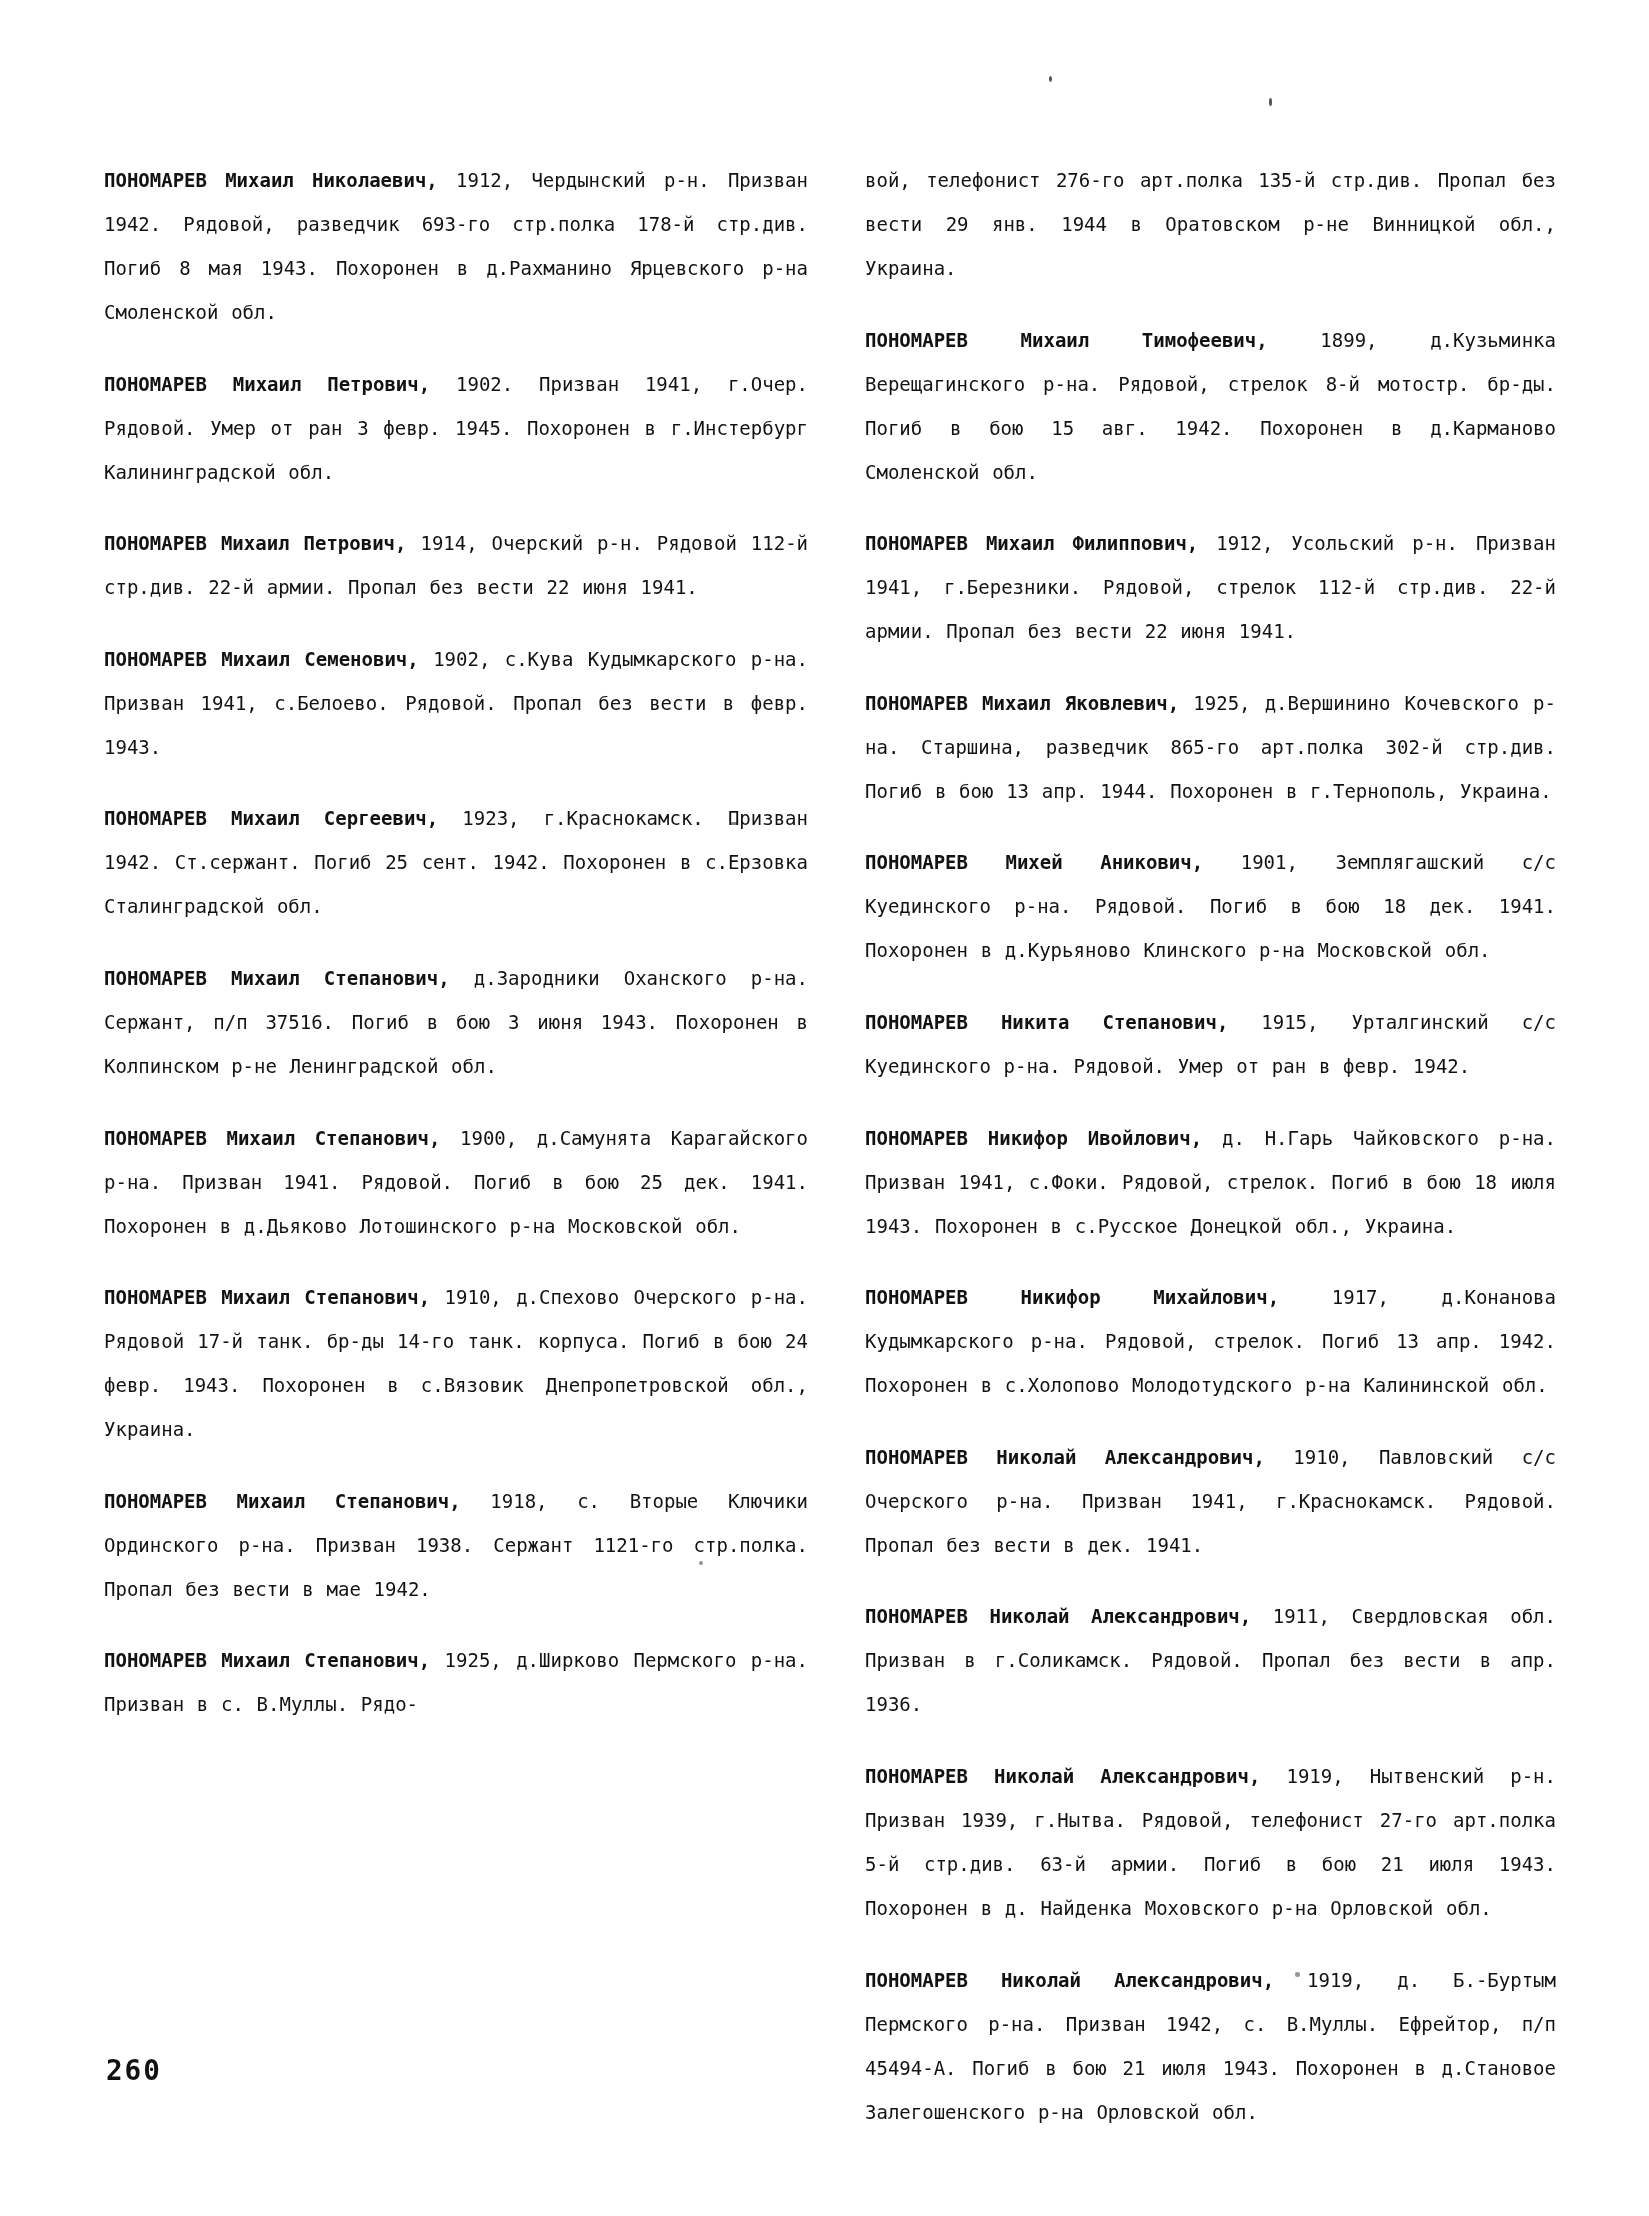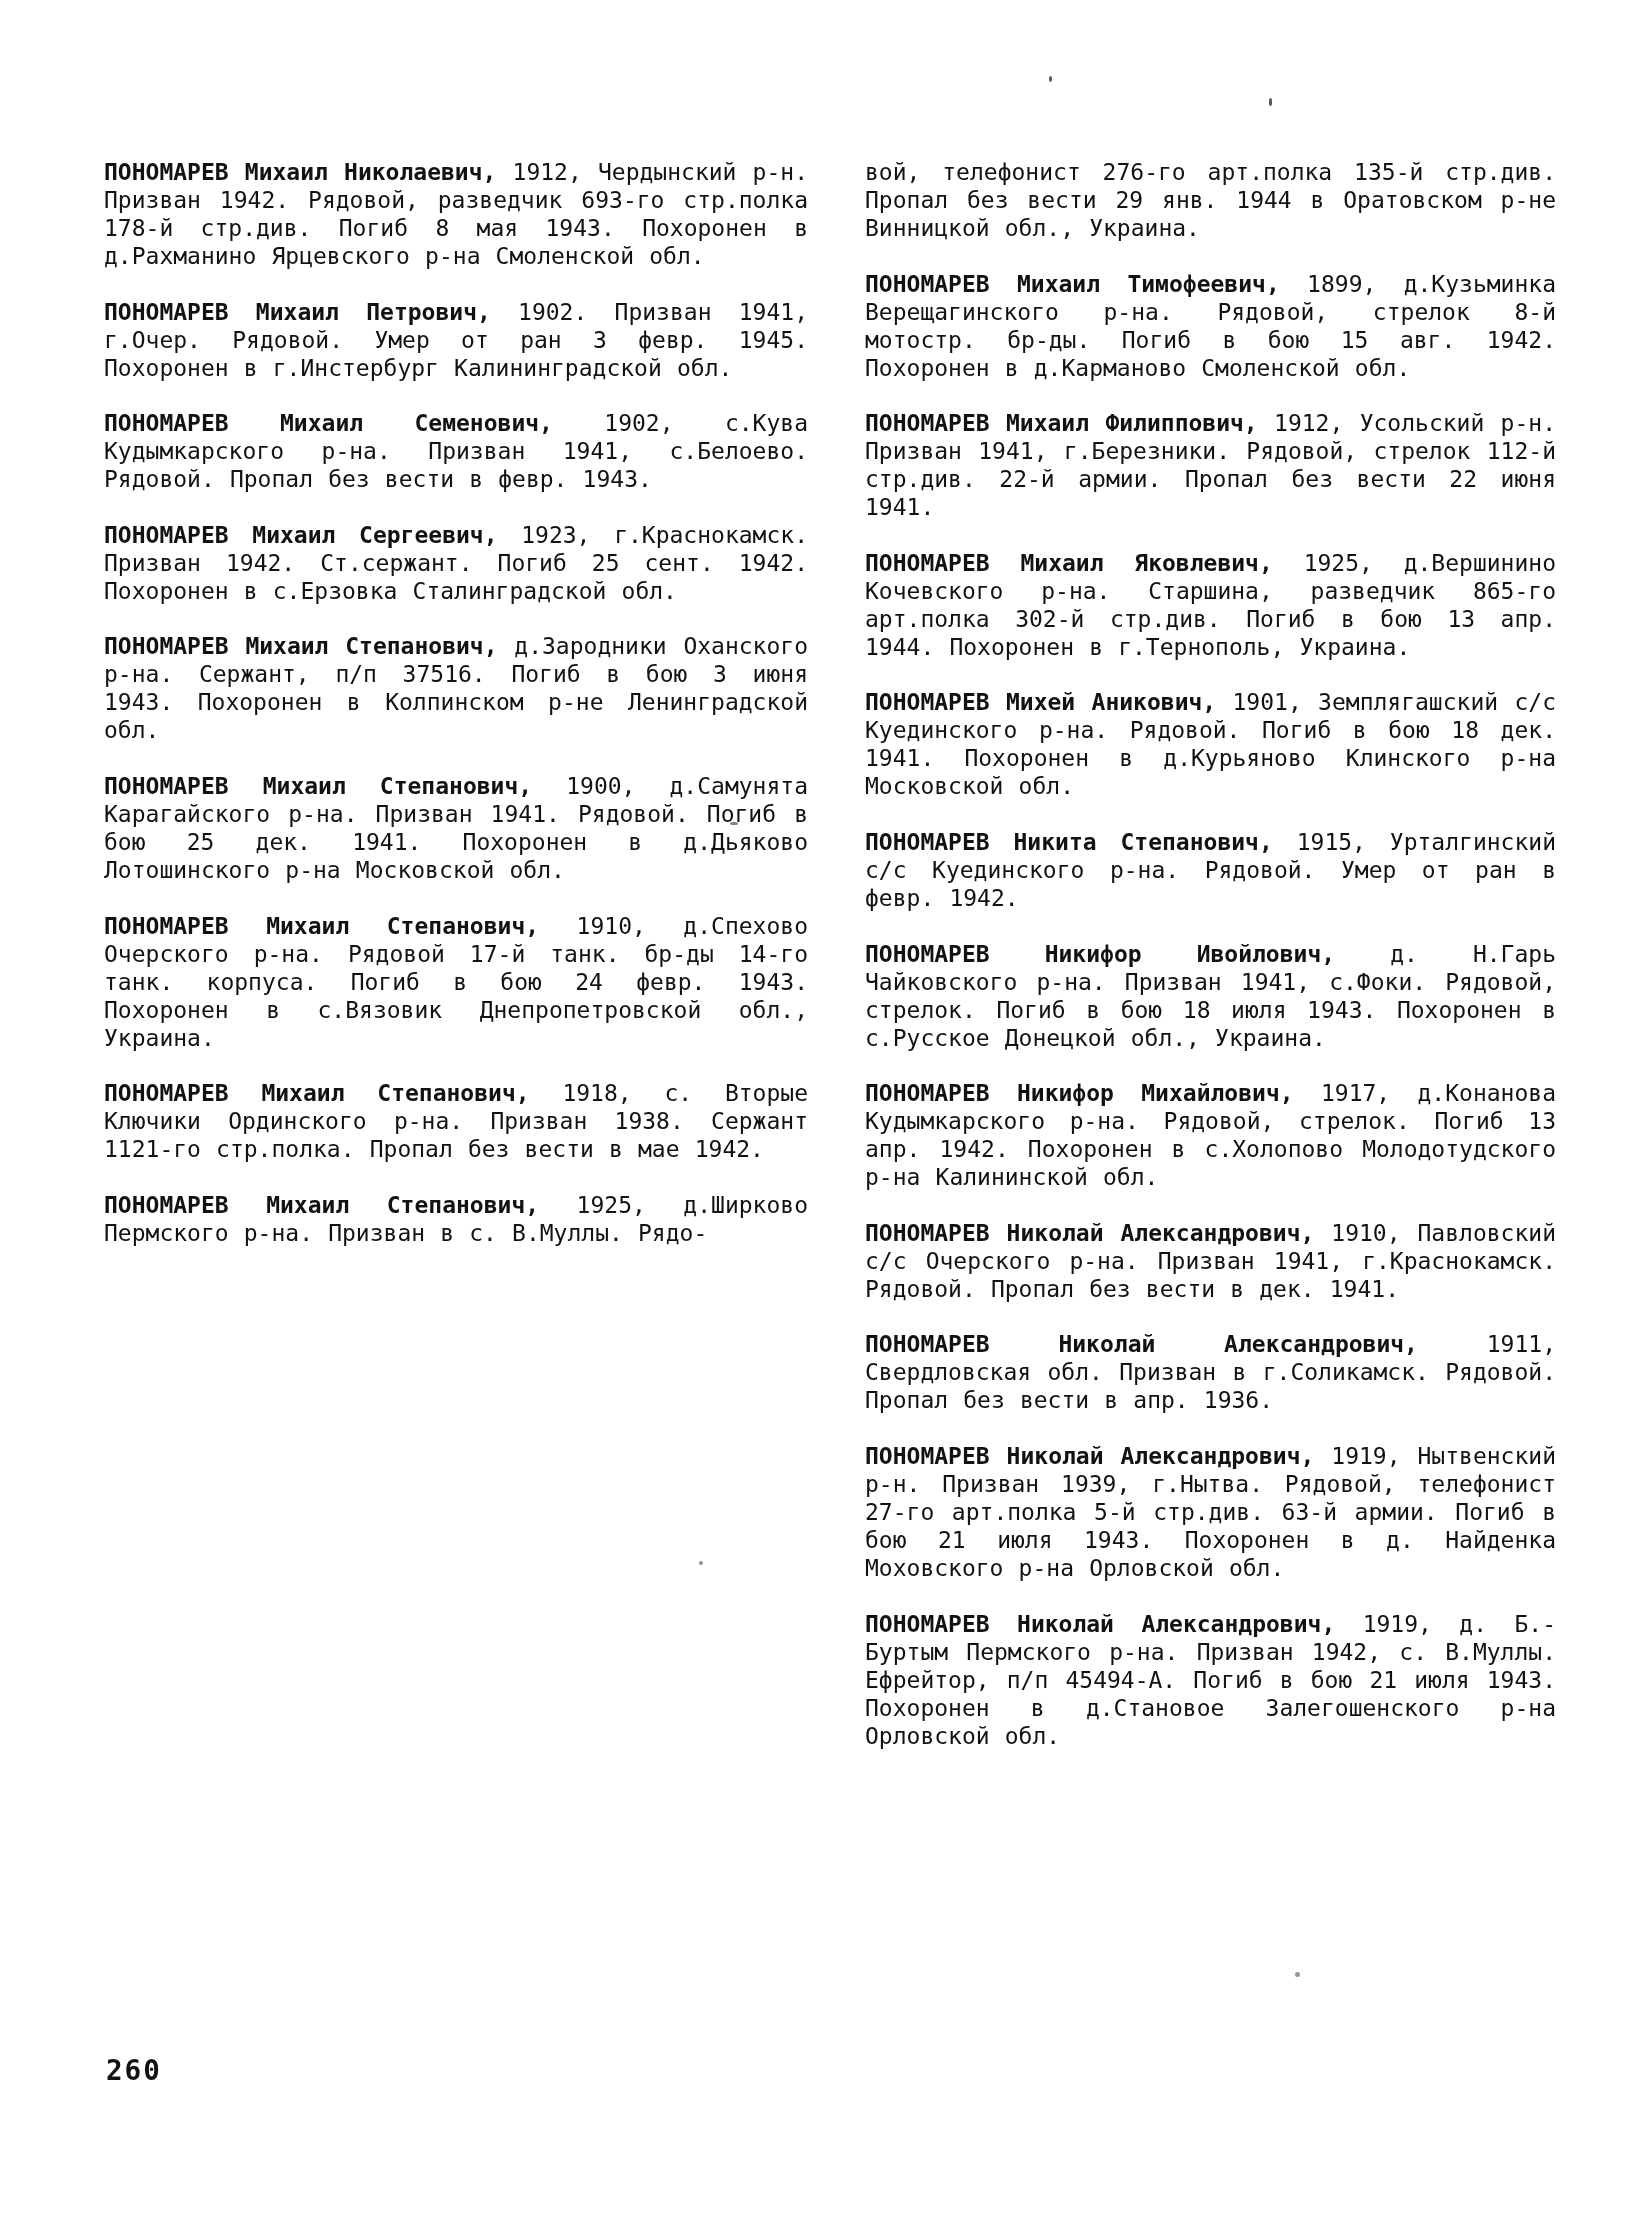--- a/index.html
+++ b/index.html
@@ -26,22 +26,22 @@
   }
   .column {
     width: 704px;
   }
   .column.right {
     width: 691px;
     margin-left: 11px;
   }
   .entry {
     margin: 0 0 27.6px 0;
-    font-size: 23px;
-    line-height: 28px;
+    font-size: 19px;
+    line-height: 44px;
     text-align: justify;
     word-spacing: 1.3px;
   }
   .entry .surname {
     font-weight: bold;
   }
   .page-number {
     position: absolute;
     left: 106px;
     top: 2054px;
@@ -67,20 +67,21 @@
   <span class="speck s1"></span>
   <span class="speck s2"></span>
   <span class="speck s3"></span>
   <span class="speck s4"></span>
   <span class="speck s5"></span>
 
   <div class="columns">
     <div class="column">
         <p class="entry"><span class="surname">ПОНОМАРЕВ Михаил Николаевич,</span> <span>1912, Чердынский р-н. Призван 1942. Рядовой, разведчик 693-го стр.полка 178-й стр.див. Погиб 8 мая 1943. Похоронен в д.Рахманино Ярцевского р-на Смоленской обл.</span></p>
         <p class="entry"><span class="surname">ПОНОМАРЕВ Михаил Петрович,</span> <span>1902. Призван 1941, г.Очер. Рядовой. Умер от ран 3 февр. 1945. Похоронен в г.Инстербург Калининградской обл.</span></p>
+        <p class="entry"><span class="surname">ПОНОМАРЕВ Михаил Петрович,</span> <span>1914, Очерский р-н. Рядовой 112-й стр.див. 22-й армии. Пропал без вести 22 июня 1941.</span></p>
         <p class="entry"><span class="surname">ПОНОМАРЕВ Михаил Семенович,</span> <span>1902, с.Кува Кудымкарского р-на. Призван 1941, с.Белоево. Рядовой. Пропал без вести в февр. 1943.</span></p>
         <p class="entry"><span class="surname">ПОНОМАРЕВ Михаил Сергеевич,</span> <span>1923, г.Краснокамск. Призван 1942. Ст.сержант. Погиб 25 сент. 1942. Похоронен в с.Ерзовка Сталинградской обл.</span></p>
         <p class="entry"><span class="surname">ПОНОМАРЕВ Михаил Степанович,</span> <span>д.Зародники Оханского р-на. Сержант, п/п 37516. Погиб в бою 3 июня 1943. Похоронен в Колпинском р-не Ленинградской обл.</span></p>
         <p class="entry"><span class="surname">ПОНОМАРЕВ Михаил Степанович,</span> <span>1900, д.Самунята Карагайского р-на. Призван 1941. Рядовой. Погиб в бою 25 дек. 1941. Похоронен в д.Дьяково Лотошинского р-на Московской обл.</span></p>
         <p class="entry"><span class="surname">ПОНОМАРЕВ Михаил Степанович,</span> <span>1910, д.Спехово Очерского р-на. Рядовой 17-й танк. бр-ды 14-го танк. корпуса. Погиб в бою 24 февр. 1943. Похоронен в с.Вязовик Днепропетровской обл., Украина.</span></p>
         <p class="entry"><span class="surname">ПОНОМАРЕВ Михаил Степанович,</span> <span>1918, с. Вторые Ключики Ординского р-на. Призван 1938. Сержант 1121-го стр.полка. Пропал без вести в мае 1942.</span></p>
         <p class="entry"><span class="surname">ПОНОМАРЕВ Михаил Степанович,</span> <span>1925, д.Ширково Пермского р-на. Призван в с. В.Муллы. Рядо-</span></p>
       </div>
     <div class="column right">
         <p class="entry"><span>вой, телефонист 276-го арт.полка 135-й стр.див. Пропал без вести 29 янв. 1944 в Оратовском р-не Винницкой обл., Украина.</span></p>

